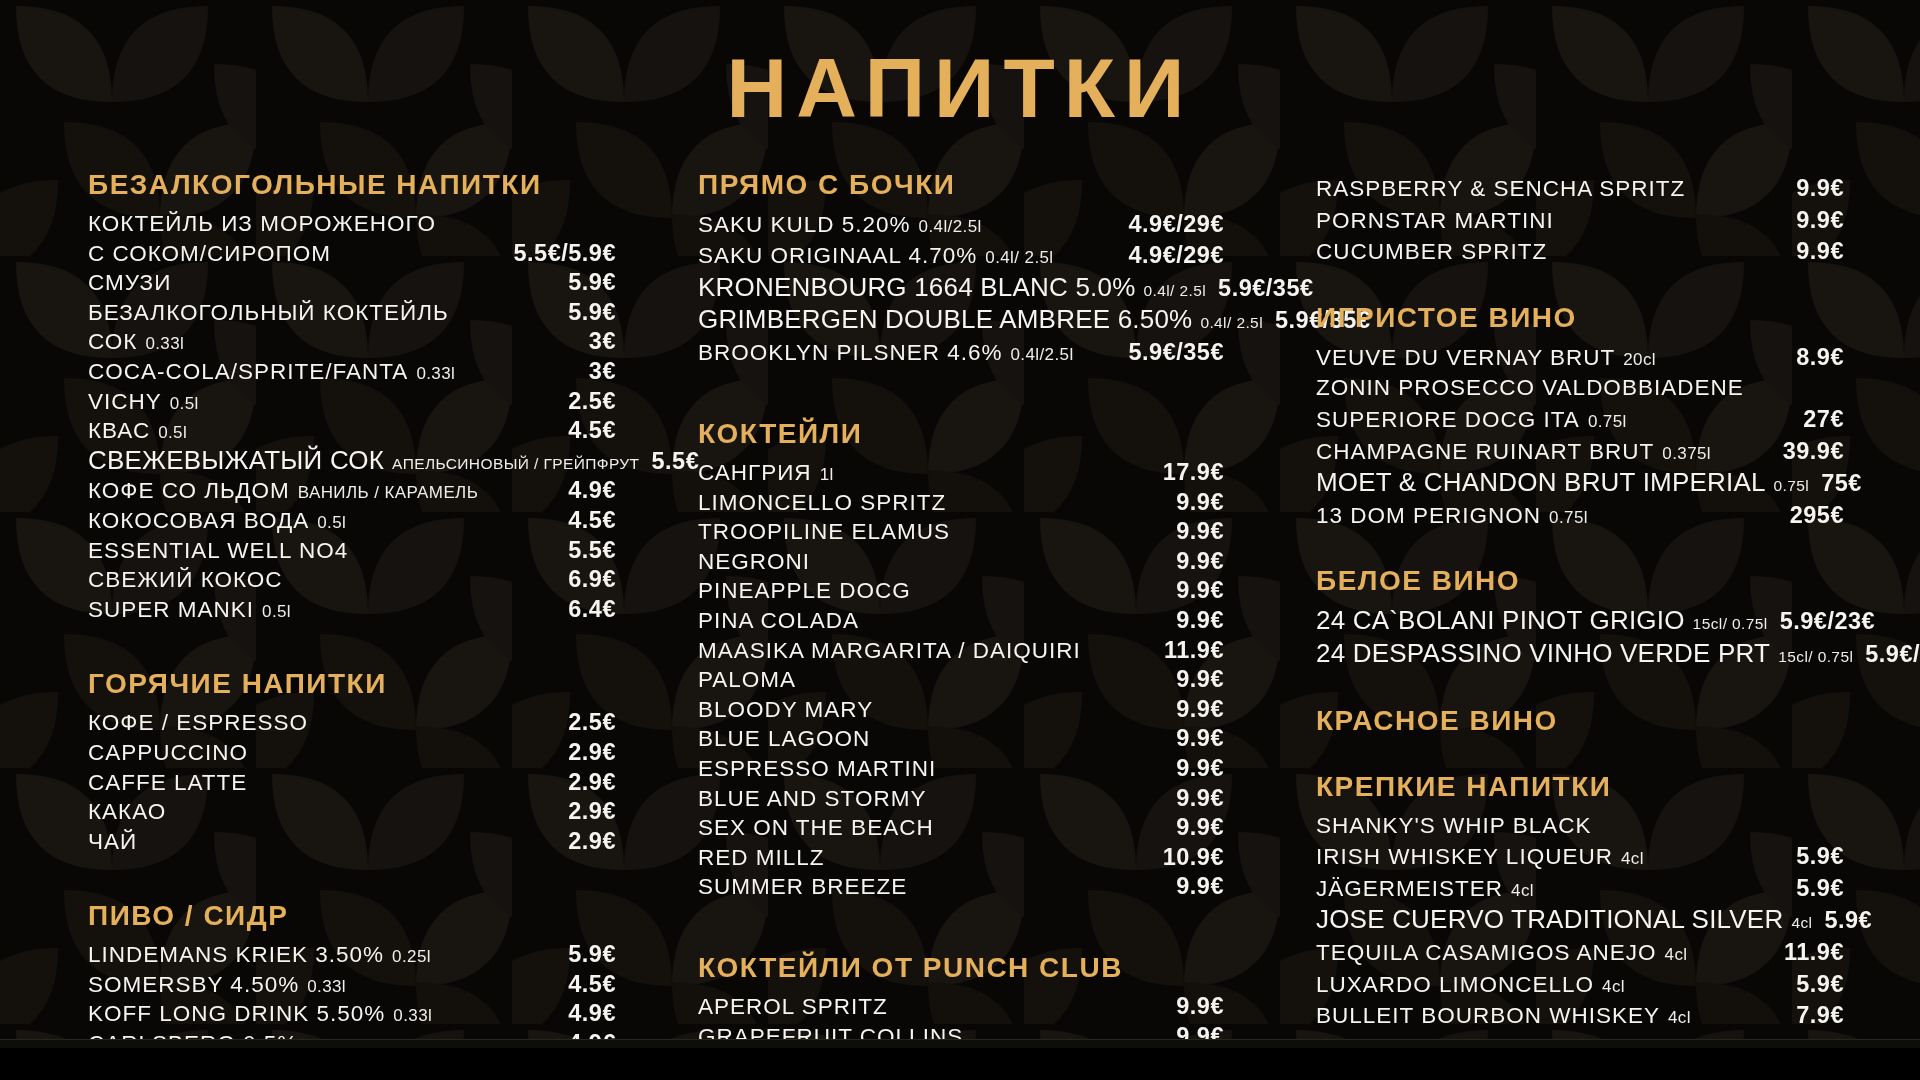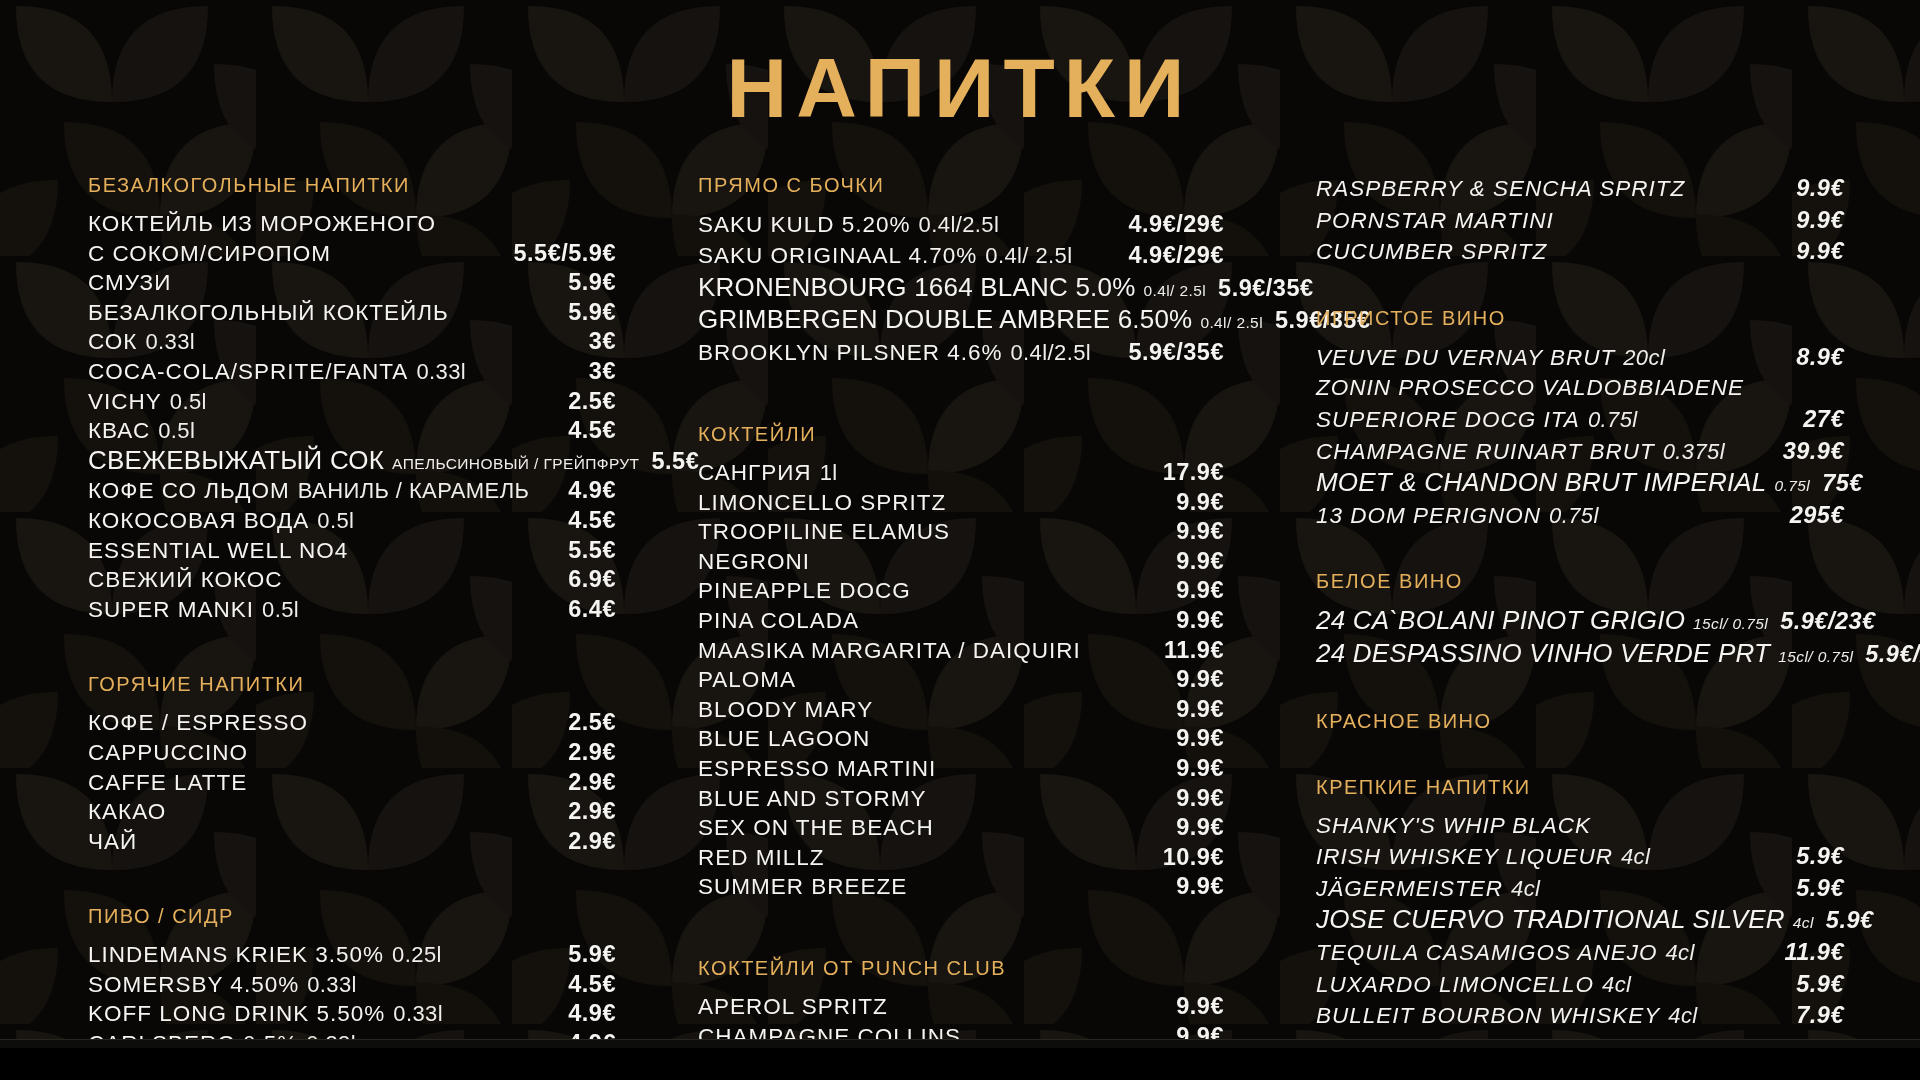--- a/index.html
+++ b/index.html
@@ -14,30 +14,30 @@
   }
   .col{position:absolute;top:168px;}
   .col-0{left:88px;width:528px;}
   .col-1{left:698px;width:526px;}
   .col-2{left:1316px;width:528px;}
   .col-2{top:168px;}
   .section{margin-bottom:42px;}
   .col-1 .section{margin-bottom:48px;}
   .col-2 .section{margin-bottom:32px;}
   .section-title{
-    font-size:20px;font-weight:400;letter-spacing:1.5px;color:#e5b05c;
+    font-size:28px;font-weight:700;letter-spacing:1.5px;color:#e5b05c;
     margin:0 0 8px 0;line-height:34px;
   }
   .col-2 .section.no-title{padding-top:6px;}
   .row{display:flex;justify-content:space-between;align-items:baseline;line-height:27.6px;}
   .col-1 .section:first-child .row{line-height:29.4px;}
-  .col-2 .row{line-height:28.6px;font-style:italic;}
+  .col-2 .row{line-height:28.6px;}
   .left{white-space:nowrap;}
   .name{font-size:22.5px;letter-spacing:1px;}
-  .note{font-size:22px;letter-spacing:0.4px;margin-left:8px;color:#efeeea;}
+  .note{font-size:17px;letter-spacing:0.4px;margin-left:8px;color:#efeeea;}
   .price{font-size:23.5px;font-weight:700;letter-spacing:0.5px;margin-left:12px;white-space:nowrap;}
   .compact .name{font-size:26px;letter-spacing:0.2px;}
   .compact .note{font-size:15.5px;}
   .bottom-strip{
     position:absolute;left:0;right:0;bottom:0;height:8px;background:#0d0d0b;
     box-shadow:0 -1px 0 #26251f;
   }
 </style>
 </head>
 <body>
@@ -341,21 +341,21 @@
         <div class="section">
           <h2 class="section-title">КОКТЕЙЛИ ОТ PUNCH CLUB</h2>
           <div class="item">
             <div class="row">
               <span class="left"><span class="name">APEROL SPRITZ</span></span>
               <span class="price">9.9€</span>
             </div>
           </div>
           <div class="item">
             <div class="row">
-              <span class="left"><span class="name">CHAMPAGNE COLLINS</span></span>
+              <span class="left"><span class="name">GRAPEFRUIT COLLINS</span></span>
               <span class="price">9.9€</span>
             </div>
           </div>
         </div>
       </div>
       <div class="col col-2">
         <div class="section no-title">
           <div class="item">
             <div class="row">
               <span class="left"><span class="name">RASPBERRY &amp; SENCHA SPRITZ</span></span>

